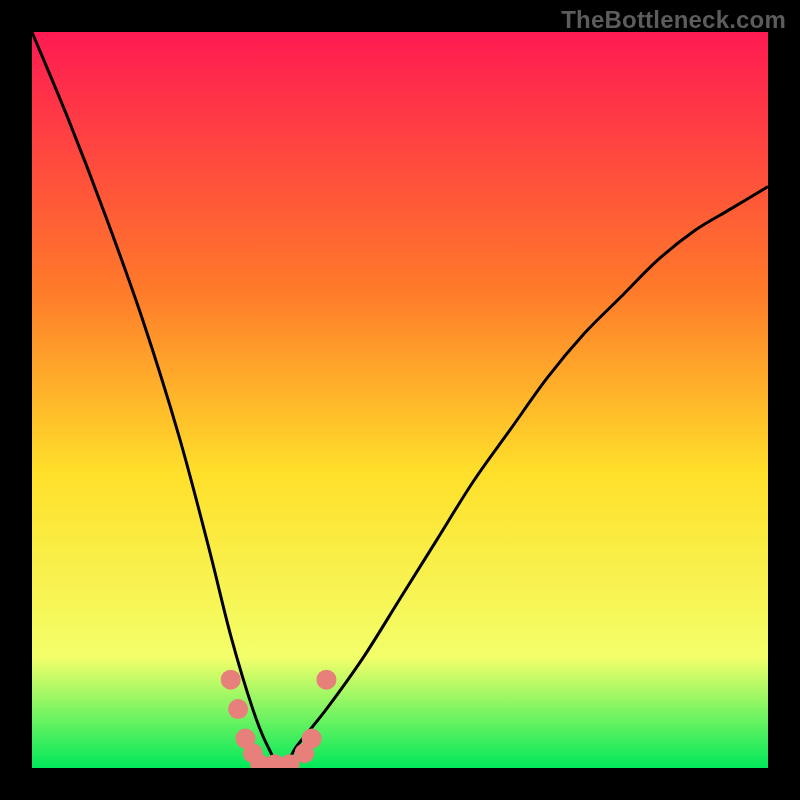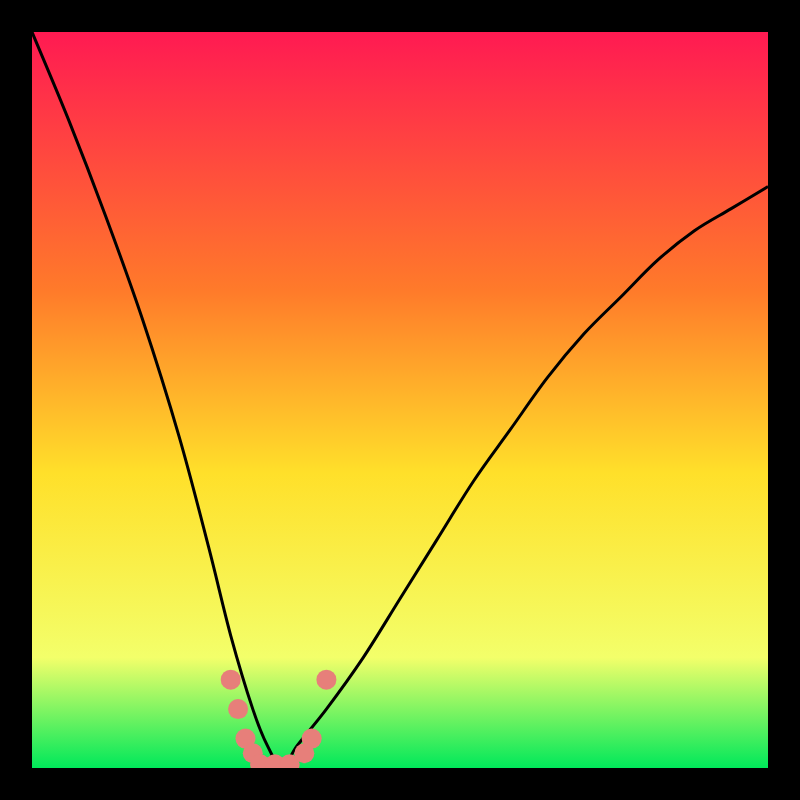--- a/index.html
+++ b/index.html
@@ -39,20 +39,21 @@
   }
   svg {
     display: block;
   }
 </style>
 </head>
 <body>
 
 <div class="frame">
 
+  <div class="watermark">TheBottleneck.com</div>
 
   <div class="plot-area">
     <svg id="plot-svg" width="736" height="736" viewBox="0 0 736 736">
       <defs>
         <linearGradient id="bg-grad" x1="0" y1="0" x2="0" y2="1">
           <stop id="g0" offset="0%" stop-color="#ff1a52"></stop>
           <stop id="g1" offset="35%" stop-color="#ff7a2a"></stop>
           <stop id="g2" offset="60%" stop-color="#ffe02a"></stop>
           <stop id="g3" offset="85%" stop-color="#f3ff6a"></stop>
           <stop id="g4" offset="100%" stop-color="#00e85a"></stop>

